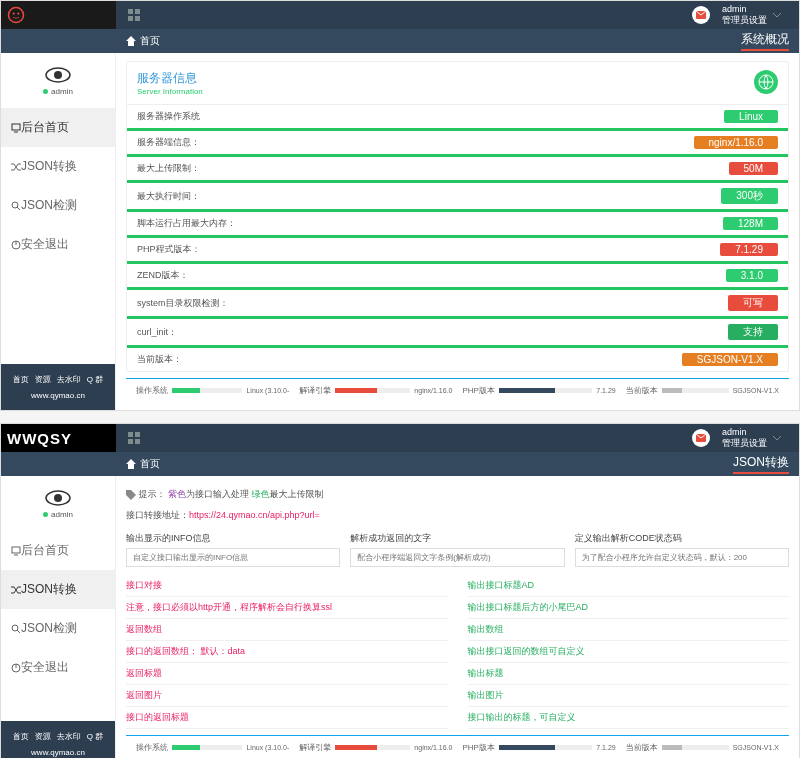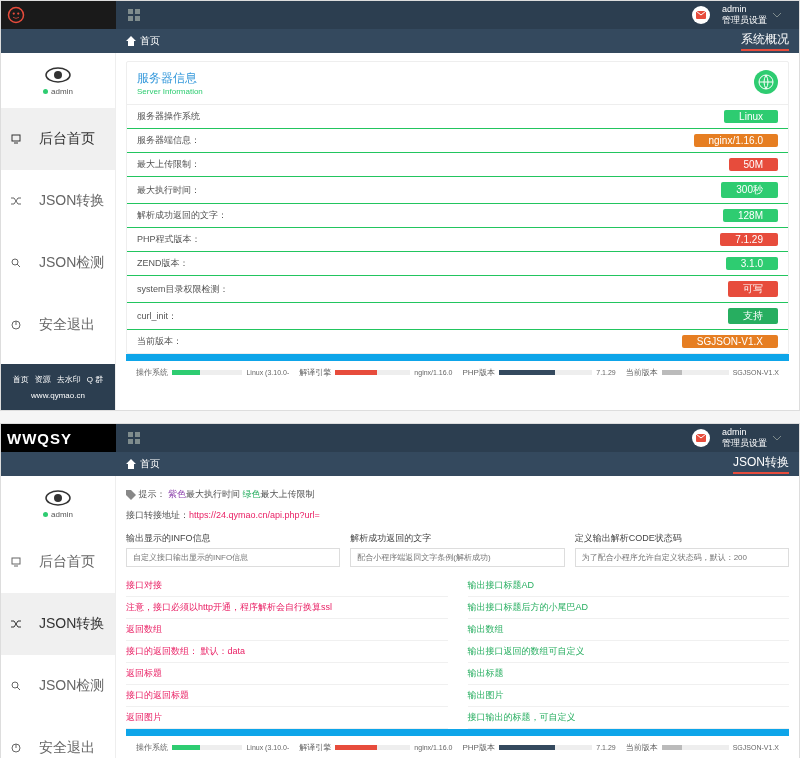--- a/index.html
+++ b/index.html
@@ -17,38 +17,38 @@
 .subbar-home{display:flex;align-items:center;gap:4px;font-size:10px;cursor:pointer}
 .subbar-spacer{flex:1}
 .subbar-title{font-size:12px;border-bottom:2px solid #e74c3c;padding-bottom:1px}
 .body{display:flex;min-height:280px}
 .sidebar{width:115px;background:#fff;display:flex;flex-direction:column;border-right:1px solid #eee}
 .sb-eye{padding:14px 0 4px;display:flex;flex-direction:column;align-items:center;gap:4px}
 .sb-eye svg{width:26px;height:16px}
 .sb-dot{display:flex;align-items:center;gap:3px;font-size:8px;color:#555}
 .sb-dot::before{content:"";width:5px;height:5px;border-radius:50%;background:#2ecc71}
 .sb-menu{padding:8px 0}
-.sb-item{display:flex;align-items:center;gap:18px;padding:22px 10px;font-size:14px;color:#666;cursor:pointer}
+.sb-item{display:flex;align-items:center;gap:0;padding:11px 10px;font-size:12px;color:#666;cursor:pointer}
 .sb-item.active{background:#f0f0f0;color:#333}
 .sb-item svg{width:10px;height:10px;flex-shrink:0}
 .sb-footer{margin-top:auto;background:#2c3e50;color:#fff;padding:10px 6px;font-size:8px;text-align:center}
 .sb-links{display:flex;justify-content:center;gap:6px;margin-bottom:6px;flex-wrap:wrap}
 .sb-links span{cursor:pointer}
 .main{flex:1;padding:8px 10px;overflow:hidden}
 .card{background:#fff;border:1px solid #eee;border-radius:2px}
 .card-hd{padding:8px 10px;display:flex;align-items:flex-start;border-bottom:1px solid #eee}
 .card-hd-t1{font-size:12px;color:#3498db}
 .card-hd-t2{font-size:8px;color:#2ecc71}
 .card-hd-globe{margin-left:auto;width:24px;height:24px;border-radius:50%;background:#2ecc71;display:flex;align-items:center;justify-content:center}
-.row{display:flex;align-items:center;padding:5px 10px;border-bottom:1px solid #22c55e;font-size:9px;color:#555}
+.row{display:flex;align-items:center;padding:5px 10px;border-bottom:3px solid #22c55e;font-size:9px;color:#555}
 .row:last-child{border-bottom:none}
 .row-label{flex:1}
 .badge{padding:1px 15px;border-radius:2px;color:#fff;font-size:10px}
 .b-green{background:#2ecc71}.b-orange{background:#e67e22}.b-red{background:#e74c3c}.b-green2{background:#27ae60}
-.footer-stats{display:flex;padding:6px 10px;gap:10px;font-size:8px;background:#fff;border-top:7px solid #0ea5e9;align-items:center}
+.footer-stats{display:flex;padding:6px 10px;gap:10px;font-size:8px;background:#fff;border-top:1px solid #0ea5e9;margin-top:6px;align-items:center}
 .fs-item{display:flex;align-items:center;gap:4px;flex:1}
 .fs-label{color:#666}
 .fs-bar{flex:1;height:5px;background:#eee;position:relative;overflow:hidden}
 .fs-bar-fill{height:100%}
 .fs-val{color:#666;font-size:7px}
 
 .hint-row{font-size:9px;color:#555;padding:4px 0}
 .hint-purple{color:#8e44ad}
 .hint-green{color:#27ae60}
 .hint-link{color:#e91e63}
@@ -182,21 +182,21 @@
             </div>
             <div class="row">
               <div class="row-label">最大上传限制：</div>
               <div class="badge b-red">50M</div>
             </div>
             <div class="row">
               <div class="row-label">最大执行时间：</div>
               <div class="badge b-green">300秒</div>
             </div>
             <div class="row">
-              <div class="row-label">解析成功返回的文字：</div>
+              <div class="row-label">脚本运行占用最大内存：</div>
               <div class="badge b-green">128M</div>
             </div>
             <div class="row">
               <div class="row-label">PHP程式版本：</div>
               <div class="badge b-red">7.1.29</div>
             </div>
             <div class="row">
               <div class="row-label">ZEND版本：</div>
               <div class="badge b-green">3.1.0</div>
             </div>
@@ -333,40 +333,40 @@
           </div>
         <div>www.qymao.cn</div>
       </div>
     </div>
     <div class="main">
       <div class="hint-row">
         <svg width="10" height="10" viewBox="0 0 10 10" style="vertical-align:middle">
             <path d="M0 0 L5 0 L10 5 L5 10 L0 5 Z" fill="#888"></path>
           </svg>
         <span>提示：</span>
-        <span class="hint-purple">紫色</span><span>最大执行时间 </span>
+        <span class="hint-purple">紫色</span><span>为接口输入处理 </span>
         <span class="hint-green">绿色</span><span>最大上传限制</span>
       </div>
       <div class="hint-row">
         <span>接口转接地址：</span><span class="hint-link">https://24.qymao.cn/api.php?url=</span>
       </div>
       <div class="form-grid" id="p2-inputs">
           <div class="form-col"><div class="form-label">输出显示的INFO信息</div><input class="form-input" placeholder="自定义接口输出显示的INFO信息" style=""></div>
           <div class="form-col"><div class="form-label">解析成功返回的文字</div><input class="form-input" placeholder="配合小程序端返回文字条例(解析成功)" style=""></div>
           <div class="form-col"><div class="form-label">定义输出解析CODE状态码</div><input class="form-input" placeholder="为了配合小程序允许自定义状态码，默认：200" style=""></div>
         </div>
       <div class="two-col">
         <div class="col" id="p2-left">
             <div class="field-label">接口对接</div>
             <div class="field-label">注意，接口必须以http开通，程序解析会自行换算ssl</div>
             <div class="field-label">返回数组</div>
             <div class="field-label">接口的返回数组：  默认：data</div>
             <div class="field-label">返回标题</div>
+            <div class="field-label">返回图片</div>
             <div class="field-label">接口的返回标题</div>
-            <div class="field-label">返回图片</div>
           </div>
         <div class="col" id="p2-right">
             <div class="field-label green">输出接口标题AD</div>
             <div class="field-label green">输出接口标题后方的小尾巴AD</div>
             <div class="field-label green">输出数组</div>
             <div class="field-label green">输出接口返回的数组可自定义</div>
             <div class="field-label green">输出标题</div>
             <div class="field-label green">输出图片</div>
             <div class="field-label green">接口输出的标题，可自定义</div>
           </div>

